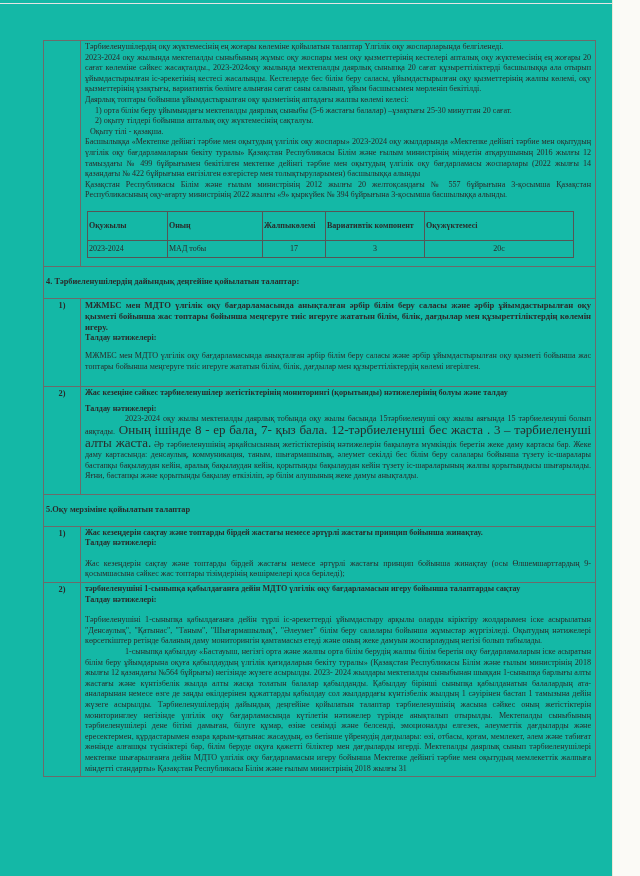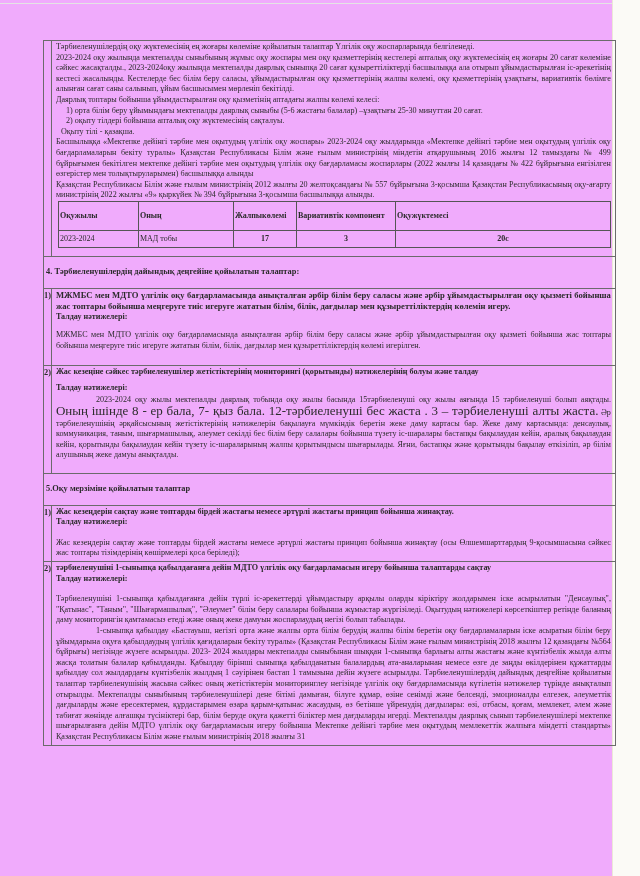--- a/index.html
+++ b/index.html
@@ -5,21 +5,21 @@
   html, body { margin:0; padding:0; }
   body {
     width:640px; height:876px; overflow:hidden;
     background:#fbfaf6;
     font-family:"Liberation Serif", serif;
     color:#2b2b2b;
     position:relative;
   }
   .page {
     position:absolute; left:0; top:0; width:612px; height:876px;
-    background:#f0abfc;
+    background:#14b8a6;
     border-right:1px solid #ece8d6;
   }
   .page-topline {
     position:absolute; left:0; top:3px; width:612px; height:1px; background:#e4e4e4;
   }
   .main-table {
     position:absolute; left:43px; top:40px; width:553px;
     border-collapse:collapse;
     font-size:8.1px; line-height:10.6px;
   }
@@ -28,27 +28,27 @@
   .content { padding:1px 4px 2px 4px !important; text-align:justify; }
   .content p { margin:0; }
   .indent2 { text-indent:10px; }
   .indent-big { text-indent:40px; }
   .b { font-weight:bold; }
   .section-head { font-weight:bold; padding:10px 2px !important; font-size:8.4px; }
   .gap { height:8px; }
   .gap-s { height:5px; }
   .larger { font-size:13px; }
   .inner-table {
-    border-collapse:collapse; margin:0 0 6px 2px; width:553px;
+    border-collapse:collapse; margin:10px 0 6px 2px; width:487px;
     font-size:8px; line-height:9.5px;
   }
   .inner-table td { border:1px solid #555; padding:1px 1px; vertical-align:middle; }
   .inner-table tr.hdr td { height:26px; font-weight:bold; }
   .inner-table tr.row td { height:14px; }
-  .c { text-align:center;font-weight:bold; }
+  .c { text-align:center; }
 </style>
 </head>
 <body>
 
 <div class="page">
   <div class="page-topline"></div>
 
   <table class="main-table">
 
     <tbody>

